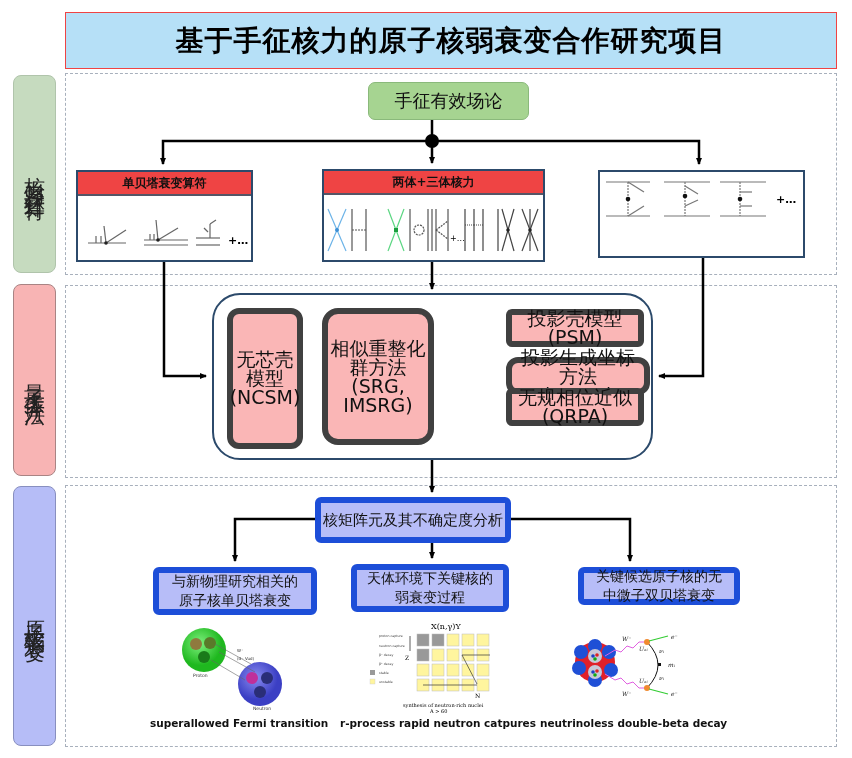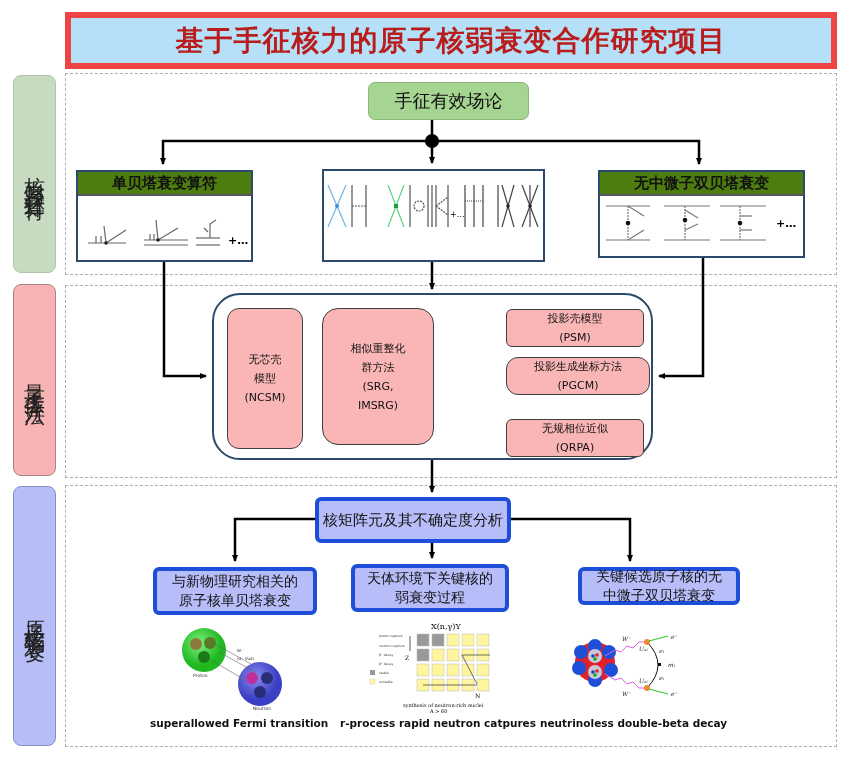--- a/index.html
+++ b/index.html
@@ -1,51 +1,51 @@
 <!DOCTYPE html>
 <html><head>
 <meta charset="utf-8">
 <style>
   html, body { margin:0; padding:0; background:#ffffff; }
   body { width:852px; height:758px; position:relative; overflow:hidden;
          font-family:"DejaVu Sans", sans-serif; color:#111; }
   .abs { position:absolute; box-sizing:border-box; }
   .title-bar { left:65px; top:12px; width:772px; height:57px; background:#b6e0f7;
-               border:6px solid #ef4444; display:flex; align-items:center; justify-content:center;
-               font-family:"DejaVu Serif", serif; font-weight:bold; font-size:28px; letter-spacing:1px; color:#b91c1c; }
+               border:1px solid #ef4444; display:flex; align-items:center; justify-content:center;
+               font-family:"DejaVu Serif", serif; font-weight:bold; font-size:28px; letter-spacing:1px; color:#000000; }
   .side { width:43px; border-radius:8px; display:flex; align-items:center; justify-content:center;
           writing-mode:vertical-rl; text-orientation:upright; font-size:21px; letter-spacing:4px; color:#222;
           border:1px solid #aaa; font-family:"DejaVu Serif", serif; }
   .side1 { left:13px; top:75px; height:198px; background:#c6dbbf; border-color:#b0c4ab; }
   .side2 { left:13px; top:284px; height:192px; background:#f8b4b4; border-color:#a98484; }
   .side3 { left:13px; top:486px; height:260px; background:#b6bdf7; border-color:#888fbf; }
   .section { border:1px dashed #a8b0bc; }
   .sec1 { left:65px; top:73px; width:772px; height:202px; }
   .sec2 { left:65px; top:285px; width:772px; height:193px; }
   .sec3 { left:65px; top:485px; width:772px; height:262px; }
 
   .green-pill { left:368px; top:82px; width:161px; height:38px; background:#a6d491; border:1px solid #8ab97b;
                 border-radius:7px; display:flex; align-items:center; justify-content:center; font-size:18px; }
   .opbox { border:2px solid #2c4a6b; background:#fff; }
-  .opbox .hdr { height:22px; background:#4d7c0f; border-bottom:2px solid #556; display:flex; align-items:center;
-                justify-content:center; font-weight:bold; font-size:15px; }
+  .opbox .hdr { height:22px; background:#ef4444; border-bottom:2px solid #556; display:flex; align-items:center;
+                justify-content:center; font-weight:bold; font-size:12px; }
   .ob1 { left:76px; top:170px; width:177px; height:92px; }
   .ob2 { left:322px; top:169px; width:223px; height:93px; }
   .ob3 { left:598px; top:170px; width:207px; height:88px; }
 
   .method-frame { left:212px; top:293px; width:441px; height:167px; border:2px solid #2c4a6b; border-radius:28px; background:#fff; }
-  .pink { background:#fab6b6; border:1px solid #404040; display:flex; align-items:center; justify-content:center;
-          text-align:center; font-size:11px; line-height:19px; }
+  .pink { background:#fab6b6; border:6px solid #404040; display:flex; align-items:center; justify-content:center;
+          text-align:center; font-size:19px; line-height:19px; }
   .p1 { left:227px; top:308px; width:76px; height:141px; border-radius:12px; }
   .p2 { left:322px; top:308px; width:112px; height:137px; border-radius:16px; }
   .p3 { left:506px; top:309px; width:138px; height:38px; border-radius:6px; }
   .p4 { left:506px; top:357px; width:144px; height:38px; border-radius:12px; }
-  .p5 { left:506px; top:419px; width:138px; height:38px; border-radius:6px; }
-
-  .blue { background:#b7bdf8; border:4px solid #1d4ed8; display:flex; align-items:center; justify-content:center;
+  .p5 { left:506px; top:388px; width:138px; height:38px; border-radius:6px; }
+
+  .blue { background:#b7bdf8; border:6px solid #1d4ed8; display:flex; align-items:center; justify-content:center;
           text-align:center; font-size:14px; line-height:19px; border-radius:6px; }
   .b0 { left:315px; top:497px; width:196px; height:46px; font-size:15px; }
   .b1 { left:153px; top:567px; width:164px; height:48px;text-align:center; }
   .b2 { left:351px; top:564px; width:158px; height:48px; }
   .b3 { left:546px; top:567px; width:162px; height:38px;margin-left:32px; }
 
   .caption { font-weight:bold; font-size:10.5px; text-align:left; white-space:nowrap; }
   svg.wires { position:absolute; left:0; top:0; width:852px; height:758px; pointer-events:none; }
 </style>
 </head>
@@ -115,20 +115,21 @@
         <line x1="132" y1="28" x2="138" y2="24"></line>
         <line x1="126" y1="32" x2="130" y2="36"></line>
     </g>
     <circle cx="28" cy="47" r="1.8" fill="#222"></circle>
       <circle cx="80" cy="44" r="1.8" fill="#222"></circle>
     <text x="150" y="48" font-size="11" font-weight="bold">+…</text>
   </svg>
 </div>
 
 <div class="abs opbox ob2">
+  <div class="hdr">两体+三体核力</div>
   <svg width="219" height="67">
     <g fill="none" stroke-width="1.2">
       <line x1="4" y1="14" x2="22" y2="56" stroke="#6eb4e8"></line>
         <line x1="22" y1="14" x2="4" y2="56" stroke="#6eb4e8"></line>
       <line x1="28" y1="14" x2="28" y2="56" stroke="#555"></line>
         <line x1="42" y1="14" x2="42" y2="56" stroke="#555"></line>
       <line x1="28" y1="35" x2="42" y2="35" stroke="#555" stroke-dasharray="2,1"></line>
       <line x1="64" y1="14" x2="80" y2="56" stroke="#5bd682"></line>
         <line x1="80" y1="14" x2="64" y2="56" stroke="#5bd682"></line>
       <line x1="86" y1="14" x2="86" y2="56" stroke="#555"></line>
@@ -153,21 +154,20 @@
     </g>
     <circle cx="13" cy="35" r="2" fill="#3a8fd6"></circle>
       <rect x="70" y="33" width="4" height="4" fill="#1a9e3e"></rect>
     <circle cx="184" cy="35" r="1.8" fill="#222"></circle>
       <circle cx="206" cy="35" r="1.8" fill="#222"></circle>
     <text x="126" y="46" font-size="8">+…</text>
   </svg>
 </div>
 
 <div class="abs opbox ob3">
-  <div class="hdr">无中微子双贝塔衰变</div>
   <svg width="203" height="62">
     <g stroke="#777" stroke-width="1.2" fill="none">
       <line x1="6" y1="10" x2="50" y2="10"></line>
         <line x1="6" y1="44" x2="50" y2="44"></line>
       <line x1="28" y1="10" x2="28" y2="44" stroke-dasharray="2,1"></line>
       <line x1="28" y1="10" x2="44" y2="20"></line>
         <line x1="28" y1="44" x2="44" y2="34"></line>
       <line x1="64" y1="10" x2="110" y2="10"></line>
         <line x1="64" y1="44" x2="110" y2="44"></line>
       <line x1="85" y1="10" x2="85" y2="44" stroke-dasharray="2,1"></line>

